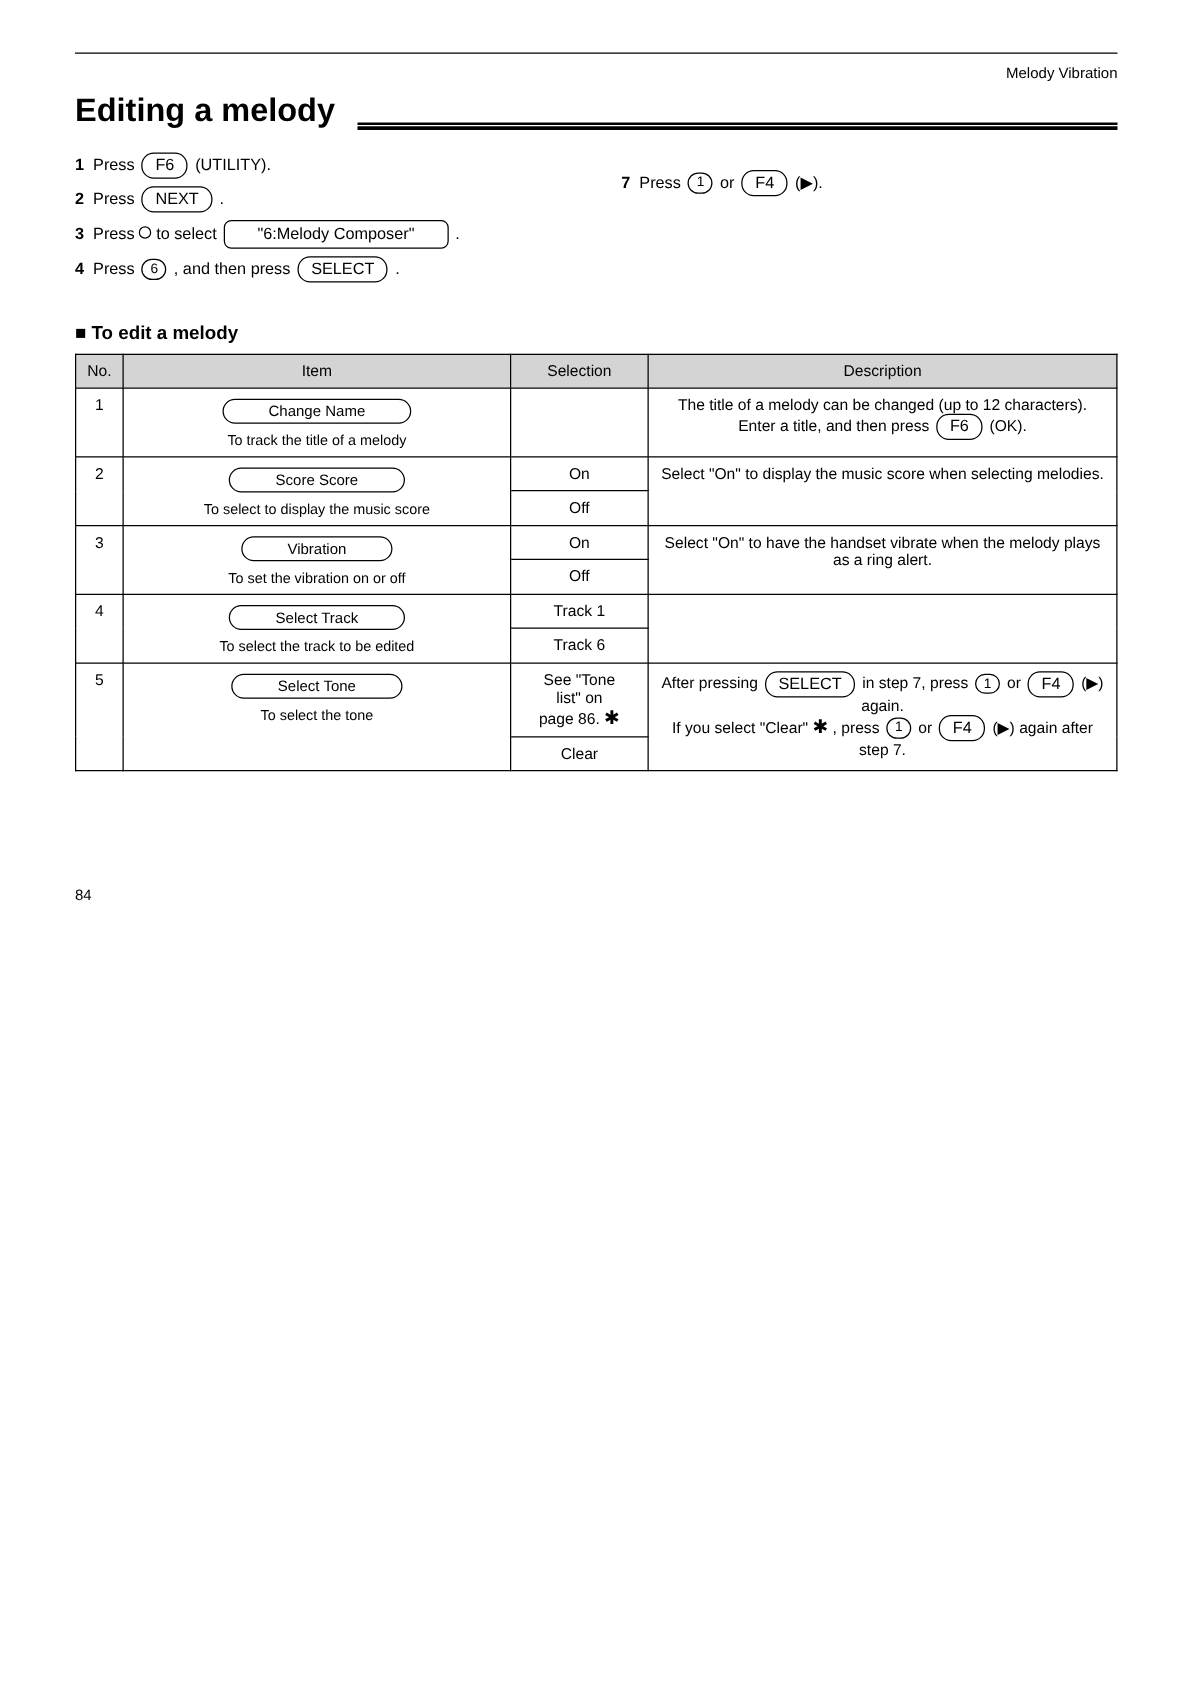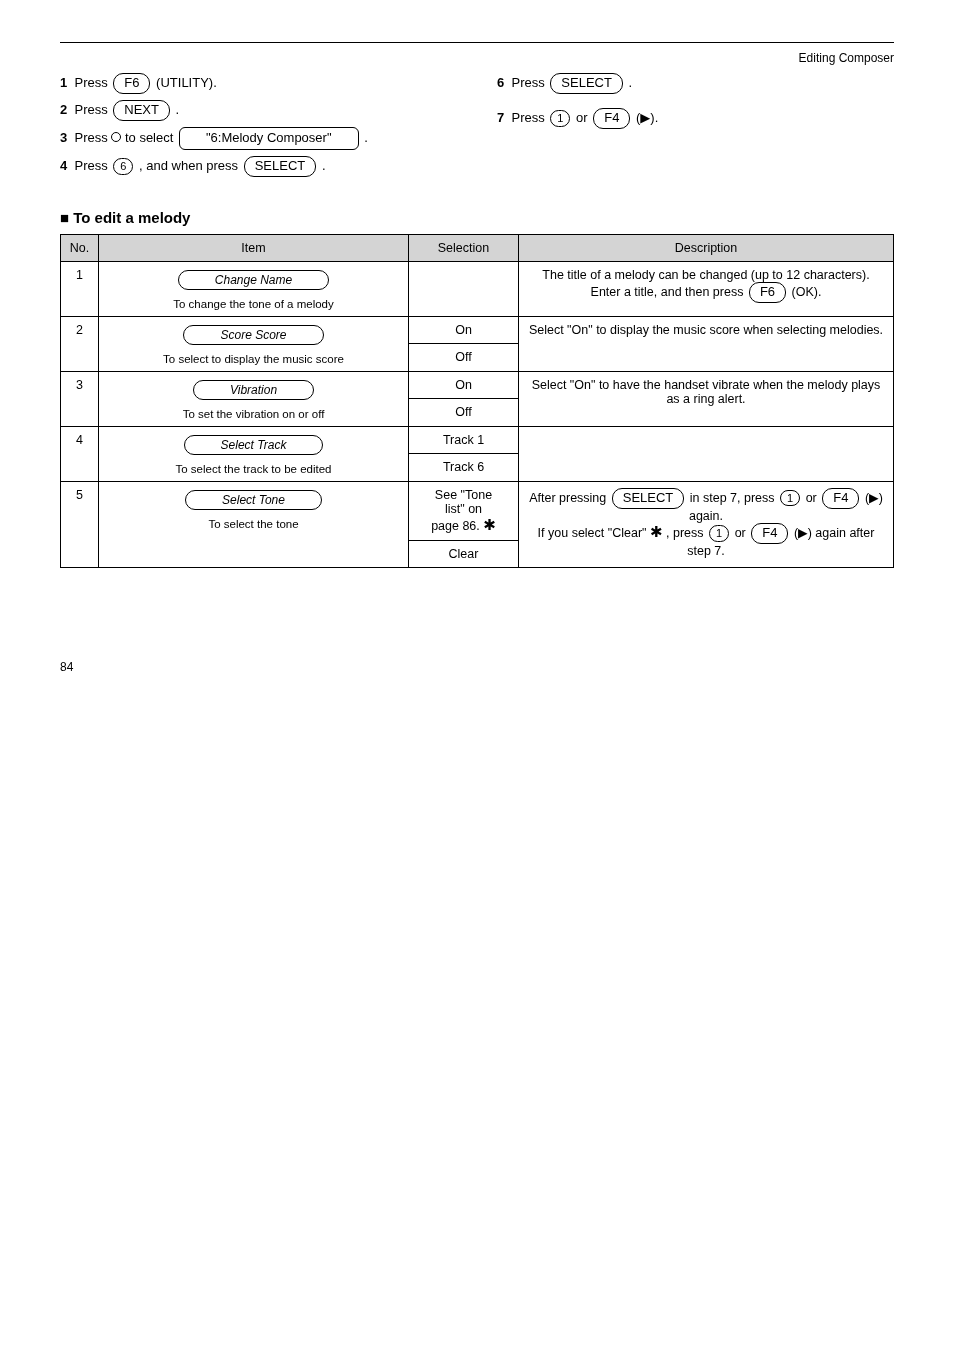--- a/index.html
+++ b/index.html
@@ -75,34 +75,40 @@
   .col-no { width: 38px; text-align: center; }
   .col-item { width: 310px; }
   .col-sel { width: 110px; }
   .oval {
     display: inline-block;
     border: 1px solid #000;
     border-radius: 12px;
     padding: 2px 36px;
     margin: 2px 0 8px 0;
     font-size: 12px;
-    font-style: italic;
   }
   .small-txt { font-size: 11.5px; }
   .center { text-align: center; }
   .star { font-size: 15px; }
 </style>
 </head>
 <body>
 <div class="page">
 
 <div class="top-rule"></div>
 
-<div style="text-align:right; font-size:12px; margin-top:-20px; margin-bottom:8px;">Editing Composer</div>
-
+<div style="text-align:right; font-size:12px; margin-top:-20px; margin-bottom:8px;">Melody Vibration</div>
+
+<div class="section-title-row">
+  <div class="section-title">Editing a melody</div>
+  <div style="flex:1;">
+    <div style="border-top:2px solid #000; height:2px;"></div>
+    <div style="border-top:3px solid #000; height:0; margin-top:1px;"></div>
+  </div>
+</div>
 
 <div class="instructions">
   <div class="instr-col">
     <div class="instr-item">
       <b>1</b>&nbsp;
       <span>Press </span>
       <span class="btn">F6</span>
       <span> (UTILITY).</span>
     </div>
     <div class="instr-item">
@@ -116,32 +122,26 @@
       <span>Press </span>
       <span style="display:inline-block; width:10px; height:10px; border:1px solid #000; border-radius:50%;"></span>
       <span> to select </span>
       <span class="btn" style="border-radius:6px; padding:2px 26px;">"6:Melody Composer"</span>
       <span>.</span>
     </div>
     <div class="instr-item">
       <b>4</b>&nbsp;
       <span>Press </span>
       <span class="btn btn-sm">6</span>
-      <span>, and when press </span>
+      <span>, and then press </span>
       <span class="btn">SELECT</span>
       <span>.</span>
     </div>
   </div>
   <div class="instr-col">
-    <div class="instr-item">
-      <b>6</b>&nbsp;
-      <span>Press </span>
-      <span class="btn">SELECT</span>
-      <span>.</span>
-    </div>
     <div class="instr-item" style="margin-top:14px;">
       <b>7</b>&nbsp;
       <span>Press </span>
       <span class="btn btn-sm">1</span>
       <span> or </span>
       <span class="btn">F4</span>
       <span> (▶).</span>
     </div>
   </div>
 </div>
@@ -156,21 +156,21 @@
       <th class="col-sel">Selection</th>
       <th>Description</th>
     </tr>
   </thead>
   <tbody>
 
     <tr>
       <td class="center">1</td>
       <td>
         <div class="oval">Change Name</div>
-        <div class="small-txt">To change the tone of a melody</div>
+        <div class="small-txt">To track the title of a melody</div>
       </td>
       <td></td>
       <td>
         The title of a melody can be changed (up to 12 characters). Enter a title, and then press
         <span class="btn">F6</span> (OK).
       </td>
     </tr>
 
     <tr>
       <td class="center" rowspan="2">2</td>

